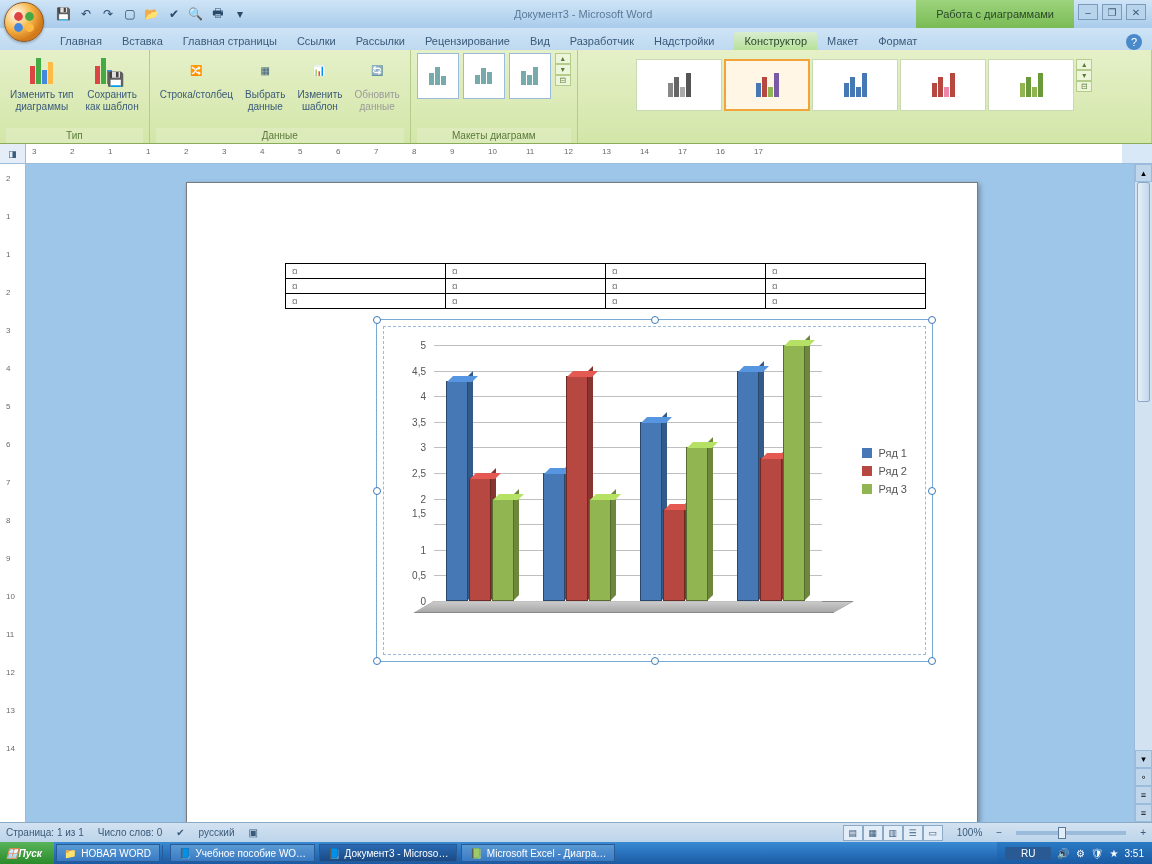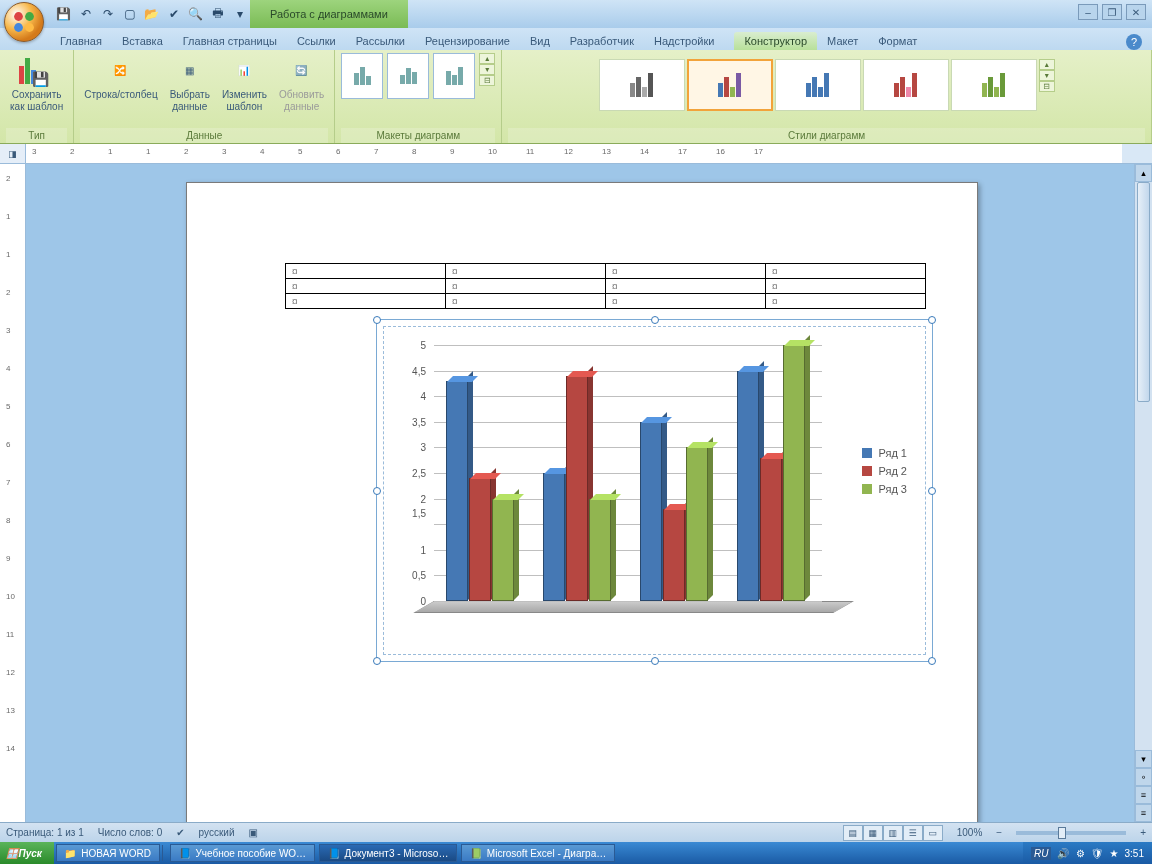--- a/index.html
+++ b/index.html
@@ -5,21 +5,21 @@
 * { box-sizing: border-box; margin: 0; padding: 0; font-family: "Segoe UI", Tahoma, sans-serif; }
 body { width: 1152px; height: 864px; overflow: hidden; background: #9ec6e8; position: relative; }
 
 
 .titlebar { height: 28px; background: linear-gradient(to bottom,#cfe4f6,#a9cceb); display: flex; align-items: center; font-size: 11px; color: #3a5a7a; padding: 0 4px; }
 .office-btn { width: 40px; height: 40px; position: absolute; top: 2px; left: 4px; background: radial-gradient(circle at 30% 30%, #fff, #f7b84b 40%, #d47a1a 70%); border-radius: 50%; border: 1px solid #8a5a2a; box-shadow: 0 1px 3px rgba(0,0,0,.3); display:flex; align-items:center; justify-content:center; }
 .office-btn svg { width:22px; height:22px; }
 .qat { margin-left: 50px; display: flex; align-items: center; gap: 2px; }
 .qat-btn { width: 20px; height: 20px; display:flex; align-items:center; justify-content:center; font-size:12px; color:#2a4a6a; border-radius:2px; }
 .titlebar-title { flex: 1; text-align: center; color:#5a7a9a; }
-.titlebar-ctx { background: linear-gradient(to bottom,#9dd47d,#7abb55); height: 28px; padding: 3px 20px; color:#2a4a2a; font-size:11px; display:flex; align-items:center; margin-right: 50px;}
+.titlebar-ctx { background: linear-gradient(to bottom,#9dd47d,#7abb55); height: 28px; padding: 3px 20px; color:#2a4a2a; font-size:11px; display:flex; align-items:center; margin-right: 74px;}
 .window-controls { display:flex; gap:4px; position: absolute; right: 6px; top: 4px;}
 .window-controls span { width:20px; height:16px; background:#b8d4ec; border:1px solid #7a9aba; font-size:10px; display:flex; align-items:center; justify-content:center; color:#3a5a7a;}
 
 
 .ribbon-tabs { height: 22px; background: linear-gradient(to bottom,#cfe4f6,#bdd9f0); display:flex; align-items:flex-end; padding-left:50px; font-size:11px; }
 .ribbon-tabs .tab { padding: 3px 10px; color:#3a5a7a; cursor:pointer; }
 .ribbon-tabs .ctx-tab { background: linear-gradient(to bottom,#d9edd0,#b8e09a); color:#2a4a2a; border-radius: 3px 3px 0 0;}
 .help-btn { margin-left:auto; margin-right:10px; width:16px; height:16px; background:#4a8acb; border-radius:50%; color:#fff; font-size:11px; display:flex; align-items:center; justify-content:center;}
 
 
@@ -114,20 +114,21 @@
     <span class="qat-btn">💾</span>
     <span class="qat-btn">↶</span>
     <span class="qat-btn">↷</span>
     <span class="qat-btn">▢</span>
     <span class="qat-btn">📂</span>
     <span class="qat-btn">✔</span>
     <span class="qat-btn">🔍</span>
     <span class="qat-btn">🖶</span>
     <span class="qat-btn">▾</span>
   </div>
+  <div class="titlebar-title">Документ3 - Microsoft Word</div>
   <div class="titlebar-ctx">Работа с диаграммами</div>
   <div class="window-controls">
     <span>–</span>
     <span>❐</span>
     <span>✕</span>
   </div>
 </div>
 
 <div class="ribbon-tabs">
   <span class="tab">Главная</span>
@@ -148,20 +149,32 @@
 
 <div class="ribbon">
   <div class="ribbon-group">
     <div class="ribbon-group-body">
       <div class="big-btn">
         <div class="icon">
             <div class="mini-bars">
               <i style="height:18px;background:#d44"></i>
               <i style="height:26px;background:#4a4"></i>
               <i style="height:14px;background:#48d"></i>
+              <i style="height:22px;background:#fb4"></i>
+            </div>
+          </div>
+        <span style="white-space:pre-line">Изменить тип
+диаграммы</span>
+      </div>
+      <div class="big-btn">
+        <div class="icon">
+            <div class="mini-bars">
+              <i style="height:18px;background:#d44"></i>
+              <i style="height:26px;background:#4a4"></i>
+              <i style="height:14px;background:#48d"></i>
             </div>
             <span style="position:relative;left:-4px;top:8px;font-size:14px">💾</span>
           </div>
         <span style="white-space:pre-line">Сохранить
 как шаблон</span>
       </div>
     </div>
     <div class="ribbon-group-label">Тип</div>
   </div>
   <div class="ribbon-group">
@@ -260,21 +273,20 @@
             <i style="height:10px;background:#91b550"></i>
             <i style="height:24px;background:#6a9a3a"></i>
           </div>
         </div>
       <div class="gallery-pager">
           <span>▴</span>
           <span>▾</span>
           <span>⊟</span>
         </div>
     </div>
-    <div class="ribbon-group-label">Стили диаграмм</div>
   </div>
 </div>
 
 <div class="ruler-area">
   <div class="ruler-corner">◨</div>
   <div class="h-ruler" id="h-ruler">
       <span style="left: 6px;">3</span>
       <span style="left: 44px;">2</span>
       <span style="left: 82px;">1</span>
       <span style="left: 120px;">1</span>
@@ -449,20 +461,20 @@
 </div>
 
 <div class="taskbar">
   <div class="start-btn">🪟 <span>Пуск</span></div>
   <div class="task-item">📁 <span>НОВАЯ WORD</span></div>
   <div style="width:6px;border-left:1px solid #2a5a94;height:16px"></div>
   <div class="task-item">📘 <span>Учебное пособие WO…</span></div>
   <div class="task-item active">📘 <span>Документ3 - Microso…</span></div>
   <div class="task-item">📗 <span>Microsoft Excel - Диагра…</span></div>
   <div class="tray">
-    <span style="background:#2a5a94;padding:1px 3px;font-style:italic;">RU</span>
+    <span style="background:#2a5a94;padding:1px 16px;">RU</span>
     <span>🔊</span>
     <span>⚙</span>
     <span>🛡</span>
     <span>★</span>
     <span>3:51</span>
   </div>
 </div>
 
 </body></html>

